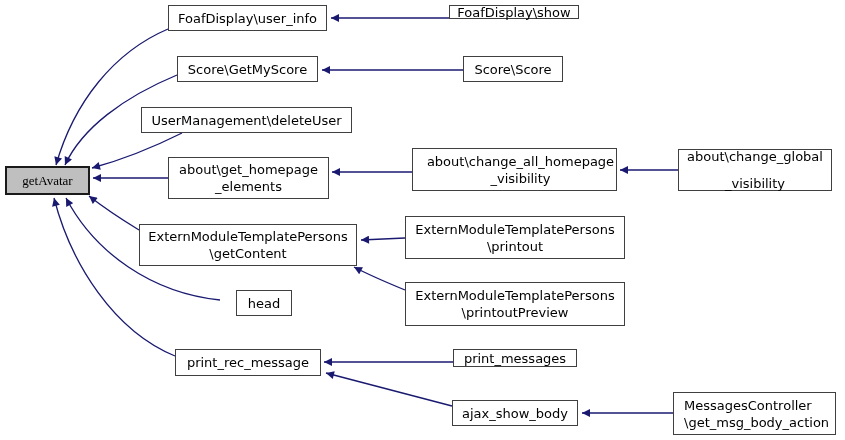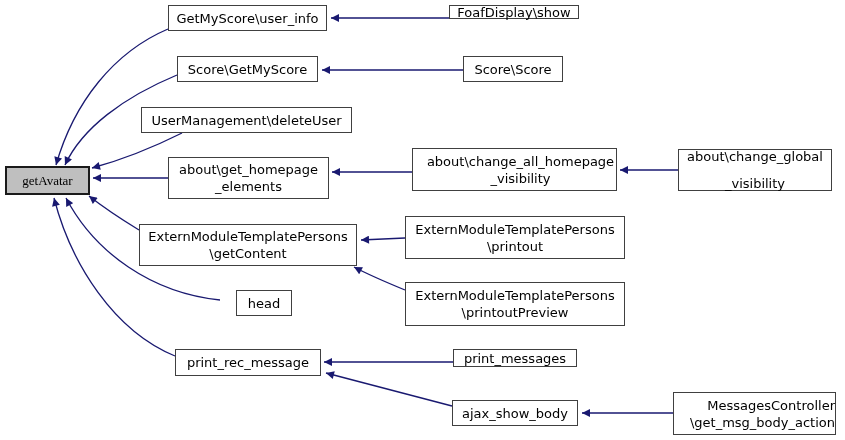--- a/index.html
+++ b/index.html
@@ -36,23 +36,23 @@
     text-align:center;
     white-space:nowrap;
     cursor:pointer;
   }
   .node.root{
     background:var(--root-fill);
     border:2px solid var(--root-border);
     cursor:default;
   }
   .node.align-left{
-    align-items:flex-end;
+    align-items:flex-start;
     text-align:left;
-    padding-left:17px;
+    padding-left:10px;
   }
   .node .line{display:block;}
 </style>
 </head>
 <body>
 
 <div id="canvas">
   <svg id="edge-layer" width="845" height="440" viewBox="0 0 845 440">
     <defs>
       <marker id="arrow" viewBox="0 0 10 10" refX="10" refY="5" markerWidth="10" markerHeight="8" orient="auto" markerUnits="userSpaceOnUse">
@@ -76,21 +76,21 @@
         <path d="M453,362 L324,362" class="edge" marker-end="url(#arrow)"></path>
         <path d="M452,406 L326,373" class="edge" marker-end="url(#arrow)"></path>
         <path d="M673,413 L582,413" class="edge" marker-end="url(#arrow)"></path>
       </g>
   </svg>
   <div id="nodes-layer">
       <div class="node root" style="left: 5px; top: 166px; width: 85px; height: 29px; font-family: Liberation Serif, serif;">
         <div class="line">getAvatar</div>
       </div>
       <div class="node" style="left: 168px; top: 5px; width: 159px; height: 26px;">
-        <div class="line">GetMyScore\user_info</div>
+        <div class="line">FoafDisplay\user_info</div>
       </div>
       <div class="node" style="left: 449px; top: 5px; width: 130px; height: 14px;">
         <div class="line">FoafDisplay\show</div>
       </div>
       <div class="node" style="left: 177px; top: 56px; width: 141px; height: 26px;">
         <div class="line">Score\GetMyScore</div>
       </div>
       <div class="node" style="left: 463px; top: 56px; width: 100px; height: 26px;">
         <div class="line">Score\Score</div>
       </div>

